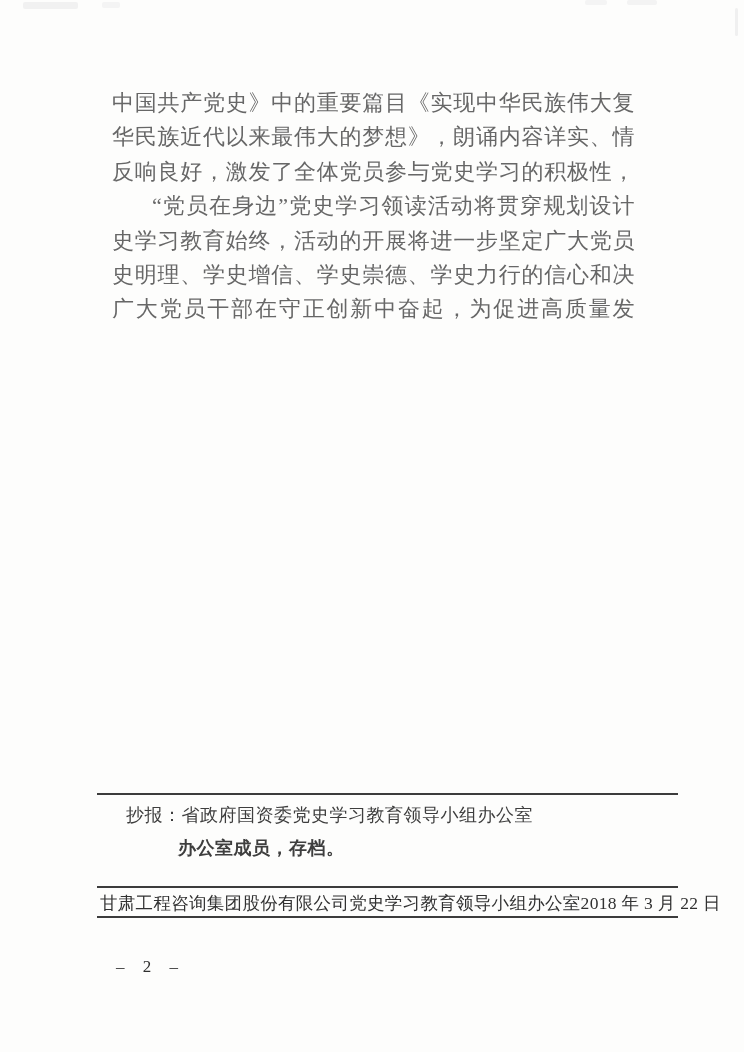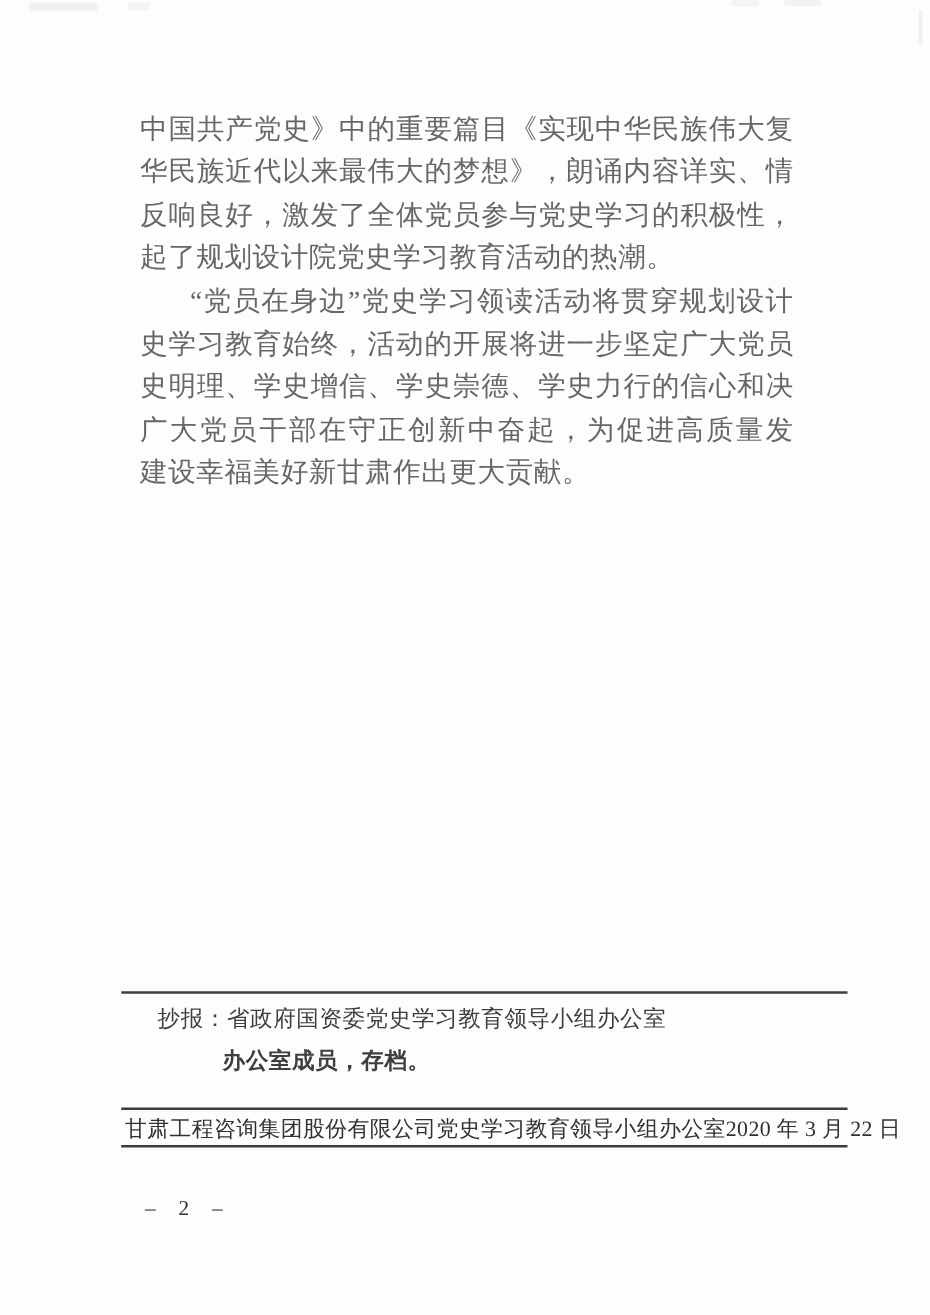--- a/index.html
+++ b/index.html
@@ -97,46 +97,44 @@
   <div class="smudge s2"></div>
   <div class="smudge s3"></div>
   <div class="smudge s4"></div>
   <div class="smudge s5"></div>
 
   <div class="body-text">
     <div>
       <div class="tline">中国共产党史》中的重要篇目《实现中华民族伟大复兴是中</div>
       <div class="tline">华民族近代以来最伟大的梦想》，朗诵内容详实、情感丰富、</div>
       <div class="tline">反响良好，激发了全体党员参与党史学习的积极性，从而掀</div>
-      <div class="tline last">起了规划设计院党史学习教育活动的热潮。</div>
     </div>
     <div>
       <div class="tline indent">“党员在身边”党史学习领读活动将贯穿规划设计院党</div>
       <div class="tline">史学习教育始终，活动的开展将进一步坚定广大党员干部学</div>
       <div class="tline">史明理、学史增信、学史崇德、学史力行的信心和决心，使</div>
       <div class="tline">广大党员干部在守正创新中奋起，为促进高质量发展、加快</div>
-      <div class="tline last">建设幸福美好新甘肃作出更大贡献。</div>
     </div>
   </div>
 
   <div class="rule top"></div>
 
   <div class="cc-block">
     <div class="cc-row">
       <span>抄报：</span><span>省政府国资委党史学习教育领导小组办公室</span>
     </div>
     <div class="cc-row">
       <span class="cc-cont">办公室成员，存档。</span>
     </div>
   </div>
 
   <div class="rule middle"></div>
 
   <div class="office-row">
     <span>甘肃工程咨询集团股份有限公司党史学习教育领导小组办公室</span>
-    <span>2020 年 3 月 22 日</span>
+    <span>2018 年 3 月 22 日</span>
   </div>
 
   <div class="rule bottom"></div>
 
   <div class="page-number">– 2 –</div>
 
 </div>
 
 </body></html>

